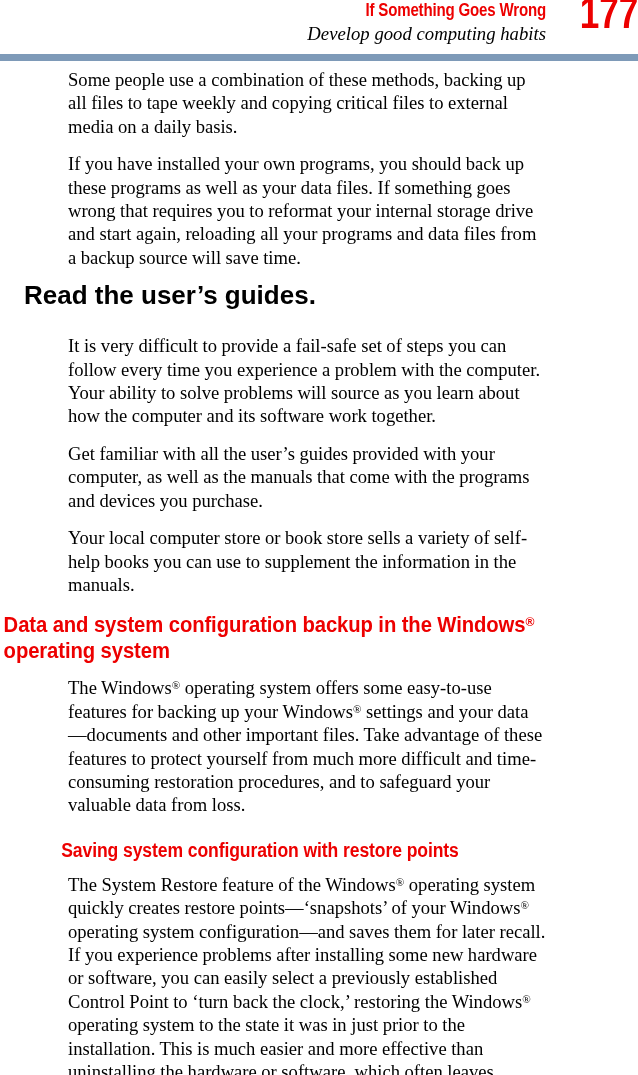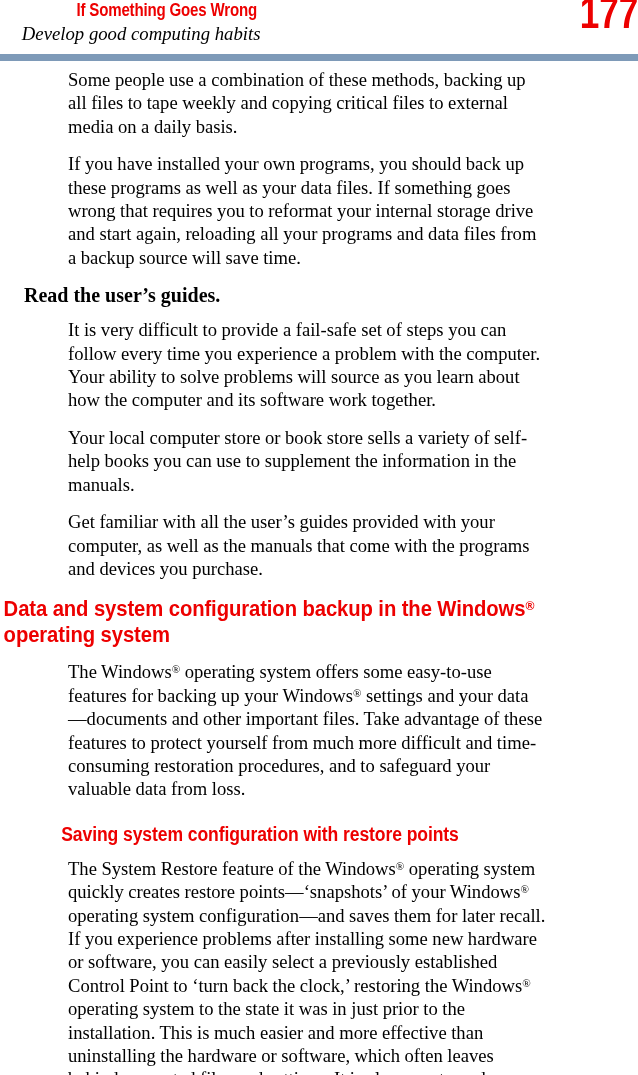--- a/index.html
+++ b/index.html
@@ -20,20 +20,21 @@
   
   .page-header {
     position: relative;
     height: 48px;
   }
   .header-text-block {
     position: absolute;
     left: 0;
     top: 0;
     width: 546px;
+    text-align: right;
   }
   .header-chapter {
     font-family: "Liberation Sans Narrow", "Liberation Sans", sans-serif;
     font-weight: bold;
     font-size: 17.5px;
     letter-spacing: -0.2px;
     line-height: 21px;
     color: #ed0000;
     transform: scaleX(0.86);
     transform-origin: right center;
@@ -84,25 +85,25 @@
   p.body-para {
     margin: 0 0 14px 0;
     padding: 0 4px 0 68px;
     font-size: 18.6px;
     line-height: 23.4px;
     text-align: left;
     word-spacing: -0.1px;
   }
 
   h3.sub-bold-heading {
-    margin: 4px 0 10px 0;
+    margin: 4px 0 26px 0;
     padding: 0 4px 0 24px;
-    font-family: Liberation Serif, serif;
+    font-family: Liberation Sans, sans-serif;
     font-weight: bold;
-    font-size: 20px;
+    font-size: 26px;
     line-height: 25px;
     color: #000000;
   }
 
   h1.red-section-heading {
     margin: 16px 0 12px 0;
     padding: 0 46px 0 4px;
     font-family: "Liberation Sans Narrow", "Liberation Sans", sans-serif;
     font-weight: bold;
     font-size: 22.5px;
@@ -152,23 +153,23 @@
 <div class="content">
 
   <p class="body-para">Some people use a combination of these methods, backing up all files to tape weekly and copying critical files to external media on a daily basis.</p>
 
   <p class="body-para">If you have installed your own programs, you should back up these programs as well as your data files. If something goes wrong that requires you to reformat your internal storage drive and start again, reloading all your programs and data files from a backup source will save time.</p>
 
   <h3 class="sub-bold-heading">Read the user’s guides.</h3>
 
   <p class="body-para">It is very difficult to provide a fail-safe set of steps you can follow every time you experience a problem with the computer. Your ability to solve problems will source as you learn about how the computer and its software work together.</p>
 
+  <p class="body-para">Get familiar with all the user’s guides provided with your computer, as well as the manuals that come with the programs and devices you purchase.</p>
+
   <p class="body-para">Your local computer store or book store sells a variety of self-help books you can use to supplement the information in the manuals.</p>
-
-  <p class="body-para">Get familiar with all the user’s guides provided with your computer, as well as the manuals that come with the programs and devices you purchase.</p>
 
   <h1 class="red-section-heading"><span>Data and system configuration backup in the Windows</span><sup class="reg">®</sup><span> operating system</span></h1>
 
   <p class="body-para"><span>The Windows</span><sup class="reg">®</sup><span> operating system offers some easy-to-use features for backing up your Windows</span><sup class="reg">®</sup><span> settings and your data—documents and other important files. Take advantage of these features to protect yourself from much more difficult and time-consuming restoration procedures, and to safeguard your valuable data from loss.</span></p>
 
   <h2 class="red-sub-heading">Saving system configuration with restore points</h2>
 
   <p class="body-para"><span>The System Restore feature of the Windows</span><sup class="reg">®</sup><span> operating system quickly creates restore points—‘snapshots’ of your Windows</span><sup class="reg">®</sup><span> operating system configuration—and saves them for later recall. If you experience problems after installing some new hardware or software, you can easily select a previously established Control Point to ‘turn back the clock,’ restoring the Windows</span><sup class="reg">®</sup><span> operating system to the state it was in just prior to the installation. This is much easier and more effective than uninstalling the hardware or software, which often leaves behind unwanted files and settings. It is also easy to undo a restore point selection, if you change your mind.</span></p>
 
 </div>

